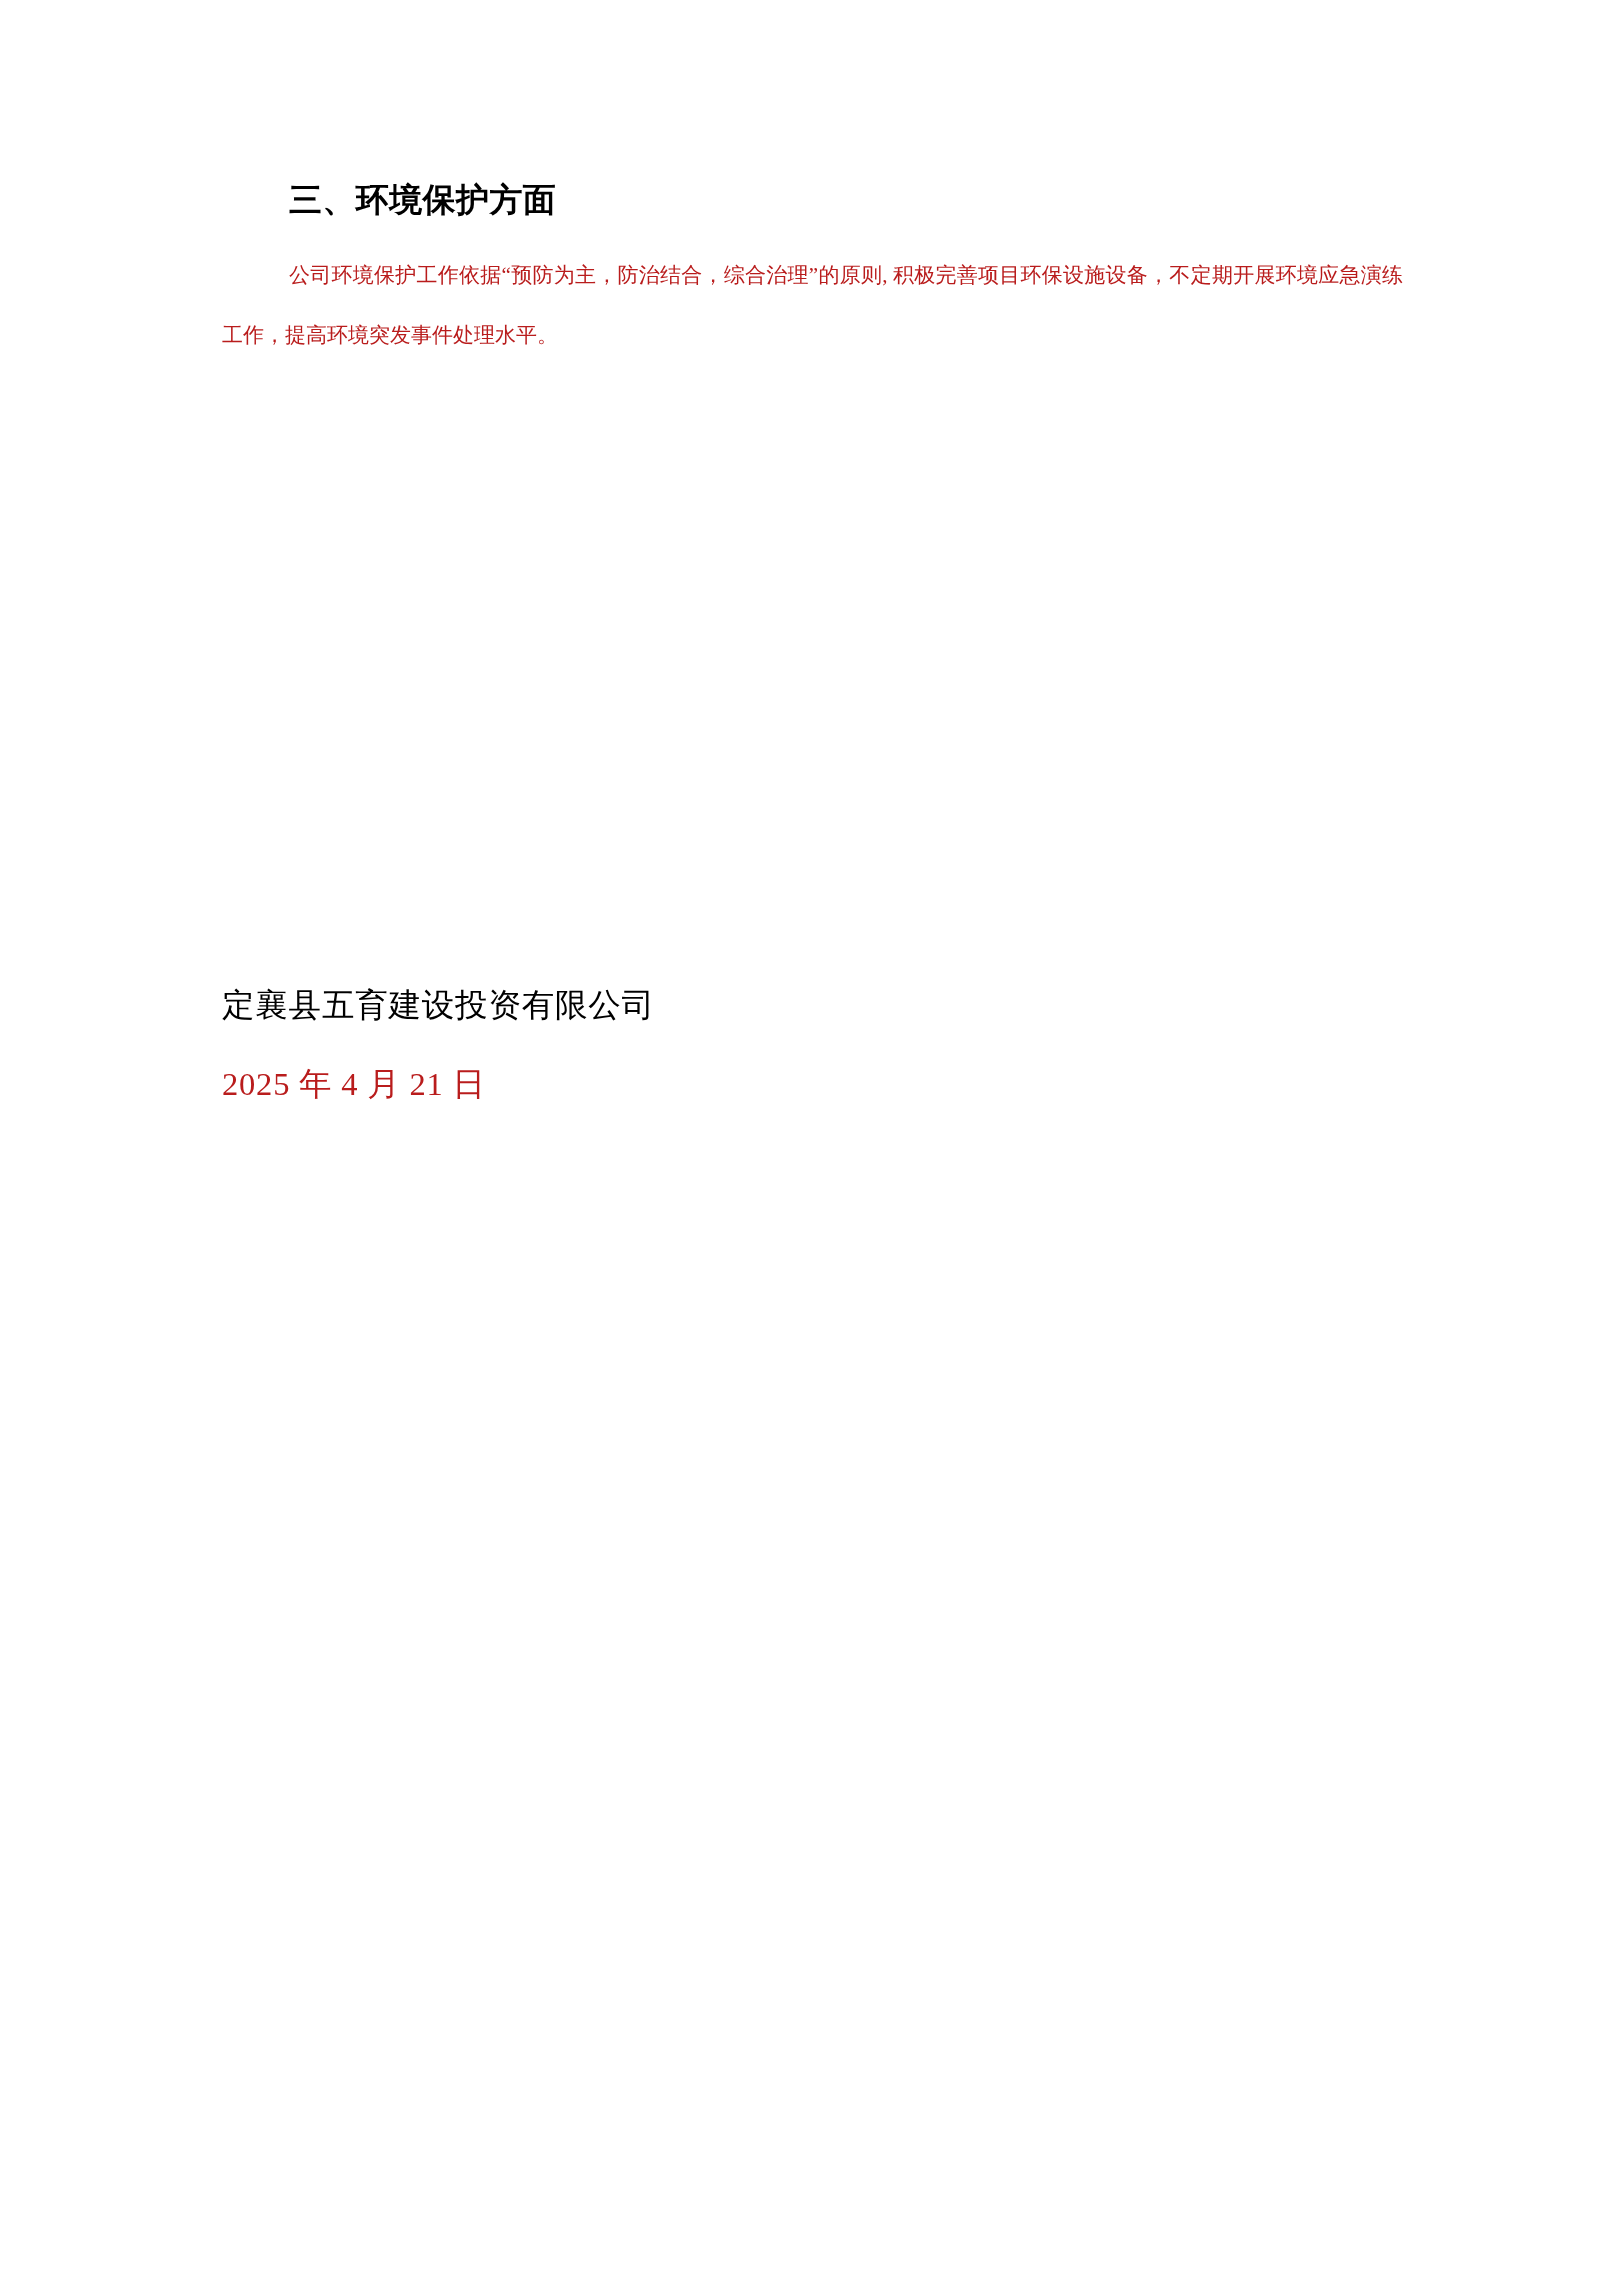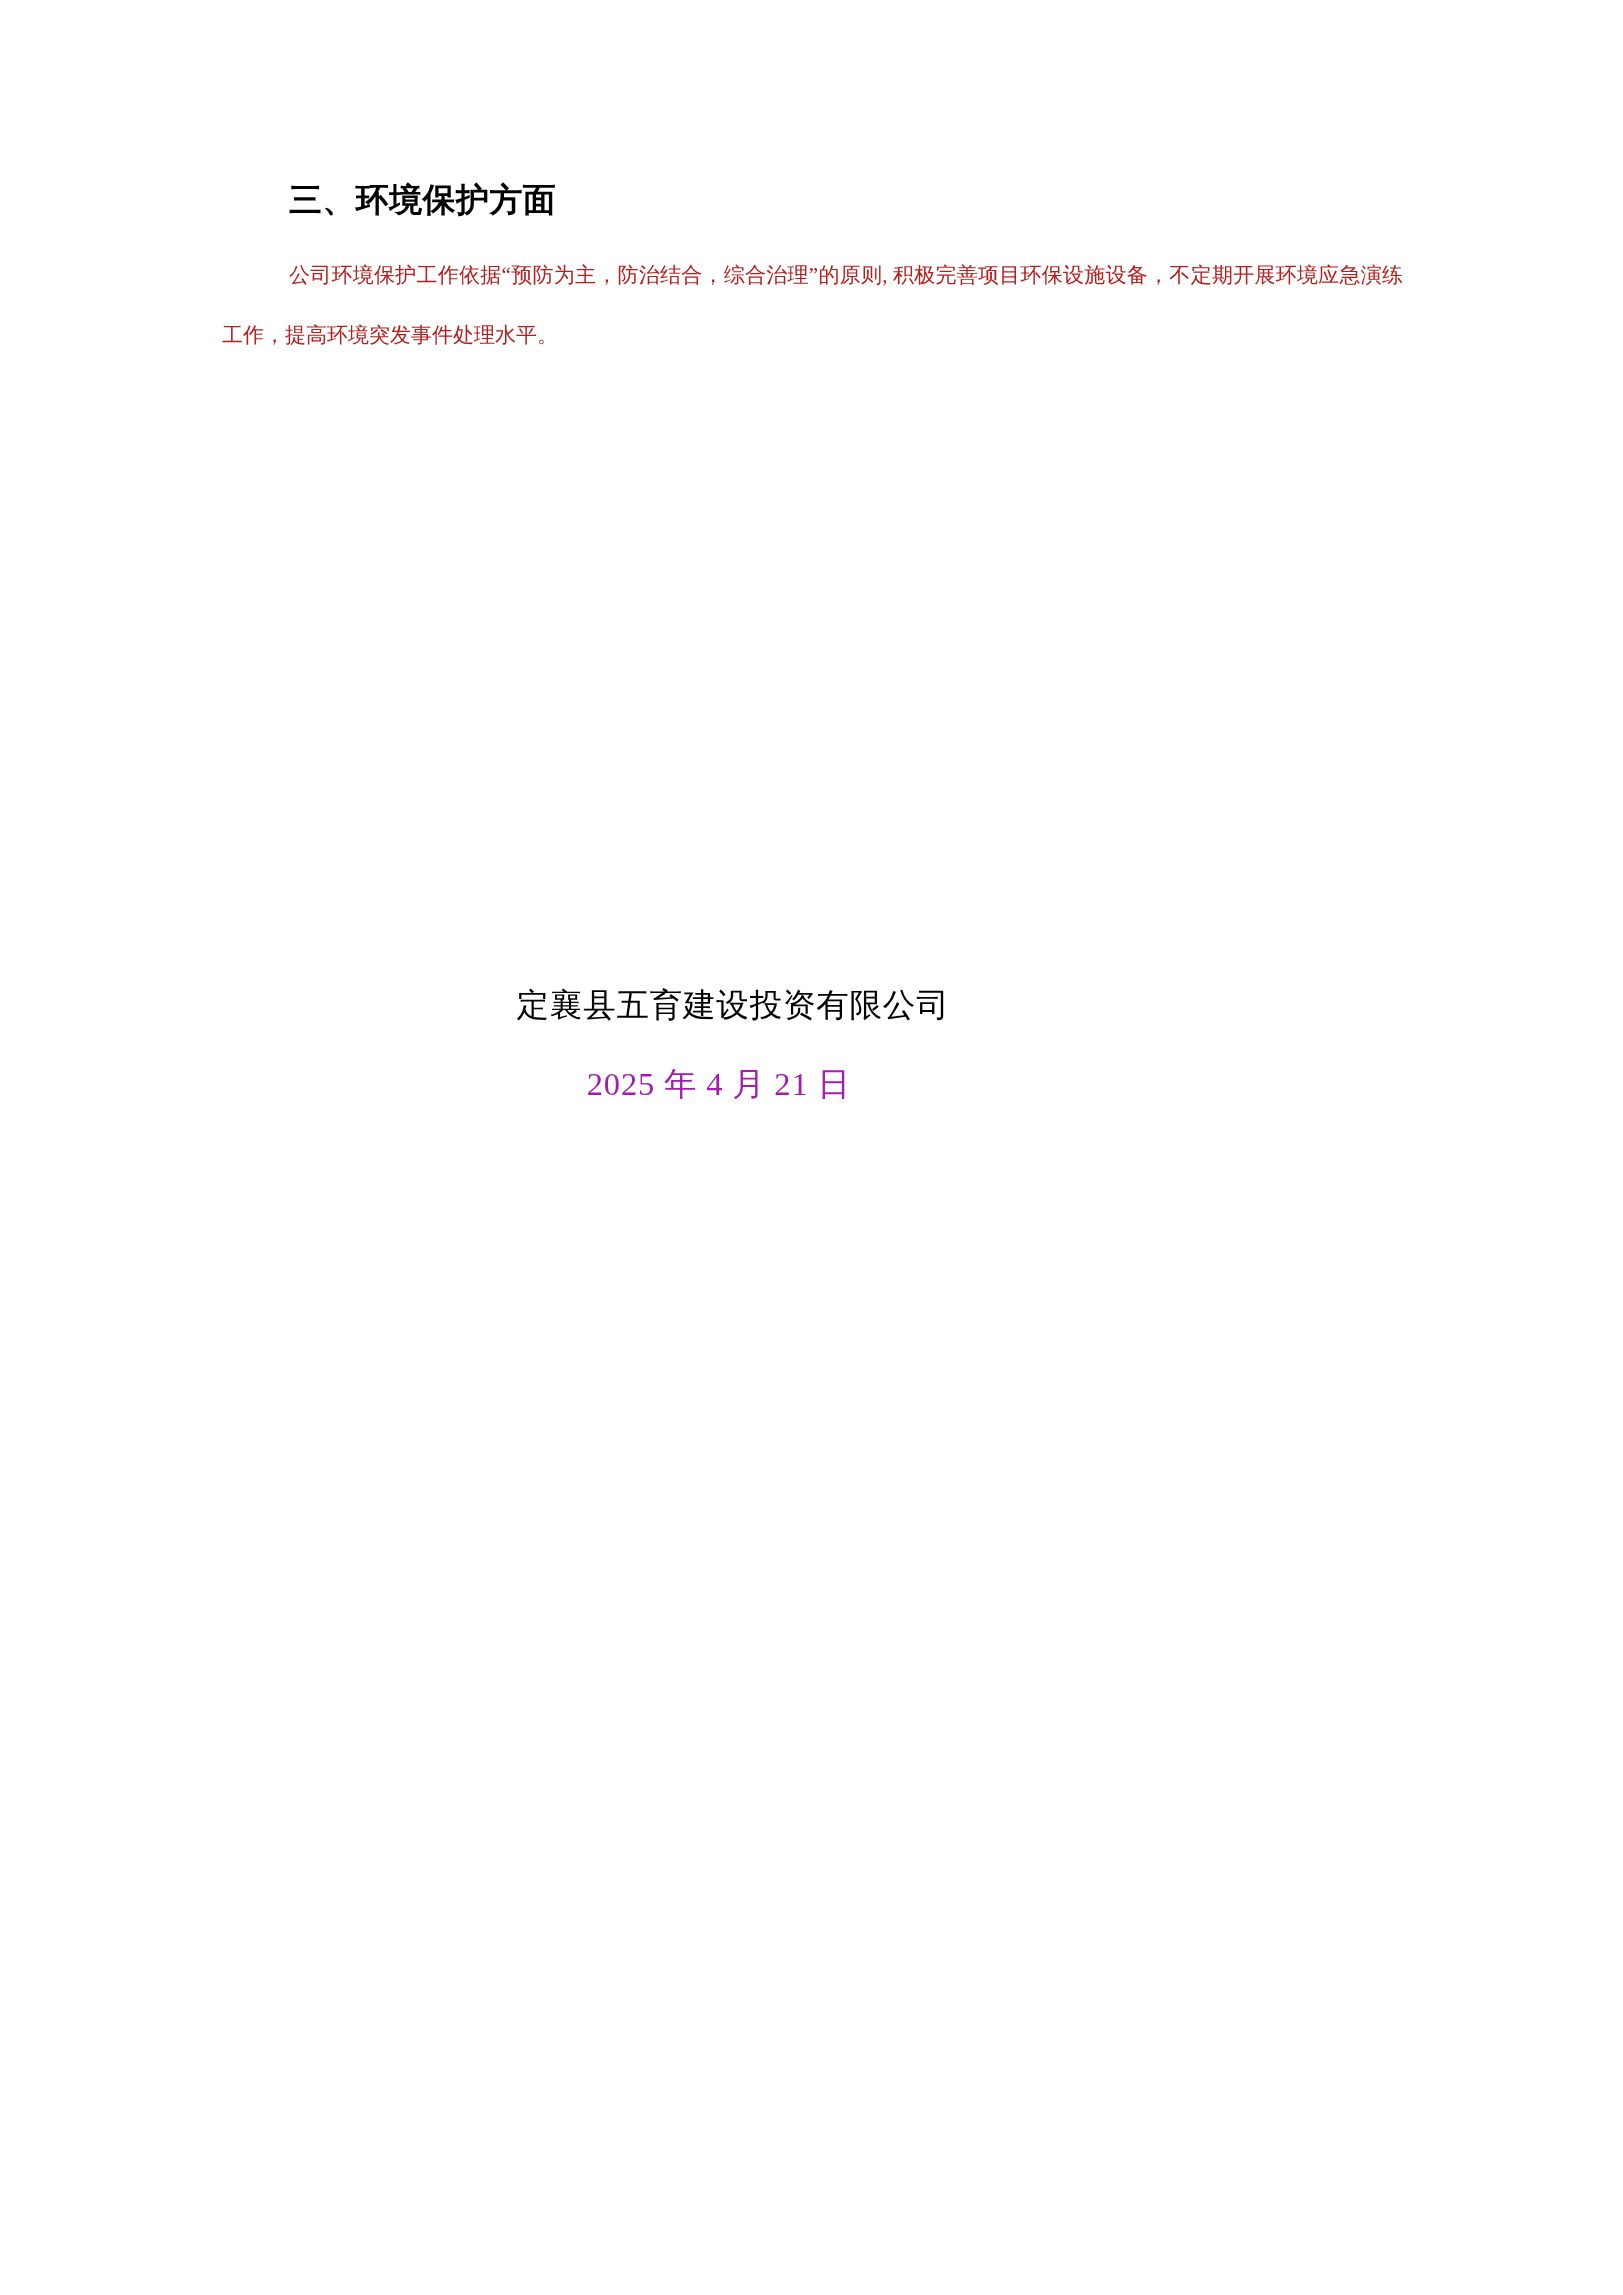--- a/index.html
+++ b/index.html
@@ -45,40 +45,40 @@
     text-align: justify;
     text-justify: inter-ideograph;
     margin: 0;
     color: #b91c1c;
   }
   .signature-block {
     position: absolute;
     left: 222px;
     top: 975px;
     width: 1181px;
-    text-align: center;
+    text-align: left;
     padding-right: 159px;
     box-sizing: border-box;
   }
   .sign-company {
     font-family: "Liberation Serif", "DejaVu Serif", serif;
     font-size: 32.5px;
     line-height: 60px;
     letter-spacing: 0.8px;
     margin: 0;
     color: #000000;
   }
   .sign-date {
     font-family: "Liberation Serif", "DejaVu Serif", serif;
     font-size: 32.5px;
     line-height: 60px;
     letter-spacing: 0.8px;
     margin: 19px 0 0 0;
     padding-right: 28.5px;
-    color: #a21caf;
+    color: #b91c1c;
   }
 </style>
 </head>
 <body>
 
 <div class="page">
 
   <div class="content">
     <h2 class="section-heading">三、环境保护方面</h2>
 

